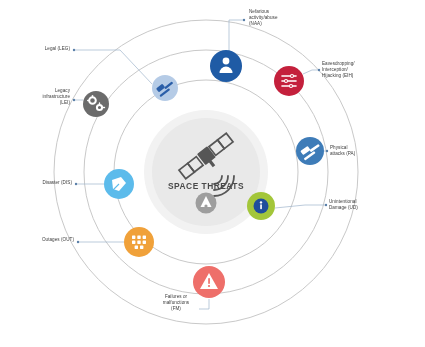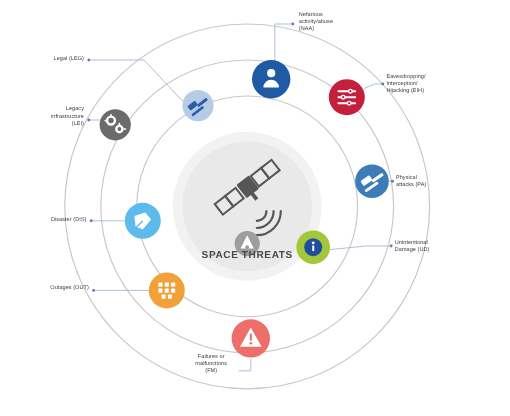--- a/index.html
+++ b/index.html
@@ -191,21 +191,21 @@
     <g fill="#2a5ea8">
       <g transform="translate(165,88) rotate(-38)">
         <rect x="-7.5" y="-5" width="8" height="4.6" rx="1"></rect>
         <rect x="-0.5" y="-1" width="10" height="2.4" rx="1"></rect>
         <rect x="-9" y="2.4" width="12" height="2.2" rx="1"></rect>
       </g>
     </g>
   </g>
 </svg>
 
-<div class="hub-title" style="left:146px;top:181px;margin-top:26px;">SPACE THREATS</div>
+<div class="hub-title" style="left:146px;top:181px;">SPACE THREATS</div>
 
 <div class="label right" style="left:249px;top:9px;width:48px;">Nefarious
 activity/abuse
 (NAA)</div>
 <div class="label right" style="left:322px;top:61px;width:60px;">Eavesdropping/
 Interception/
 Hijacking (EIH)</div>
 <div class="label right" style="left:330px;top:145px;width:52px;">Physical
 attacks (PA)</div>
 <div class="label right" style="left:329px;top:199px;width:56px;">Unintentional

